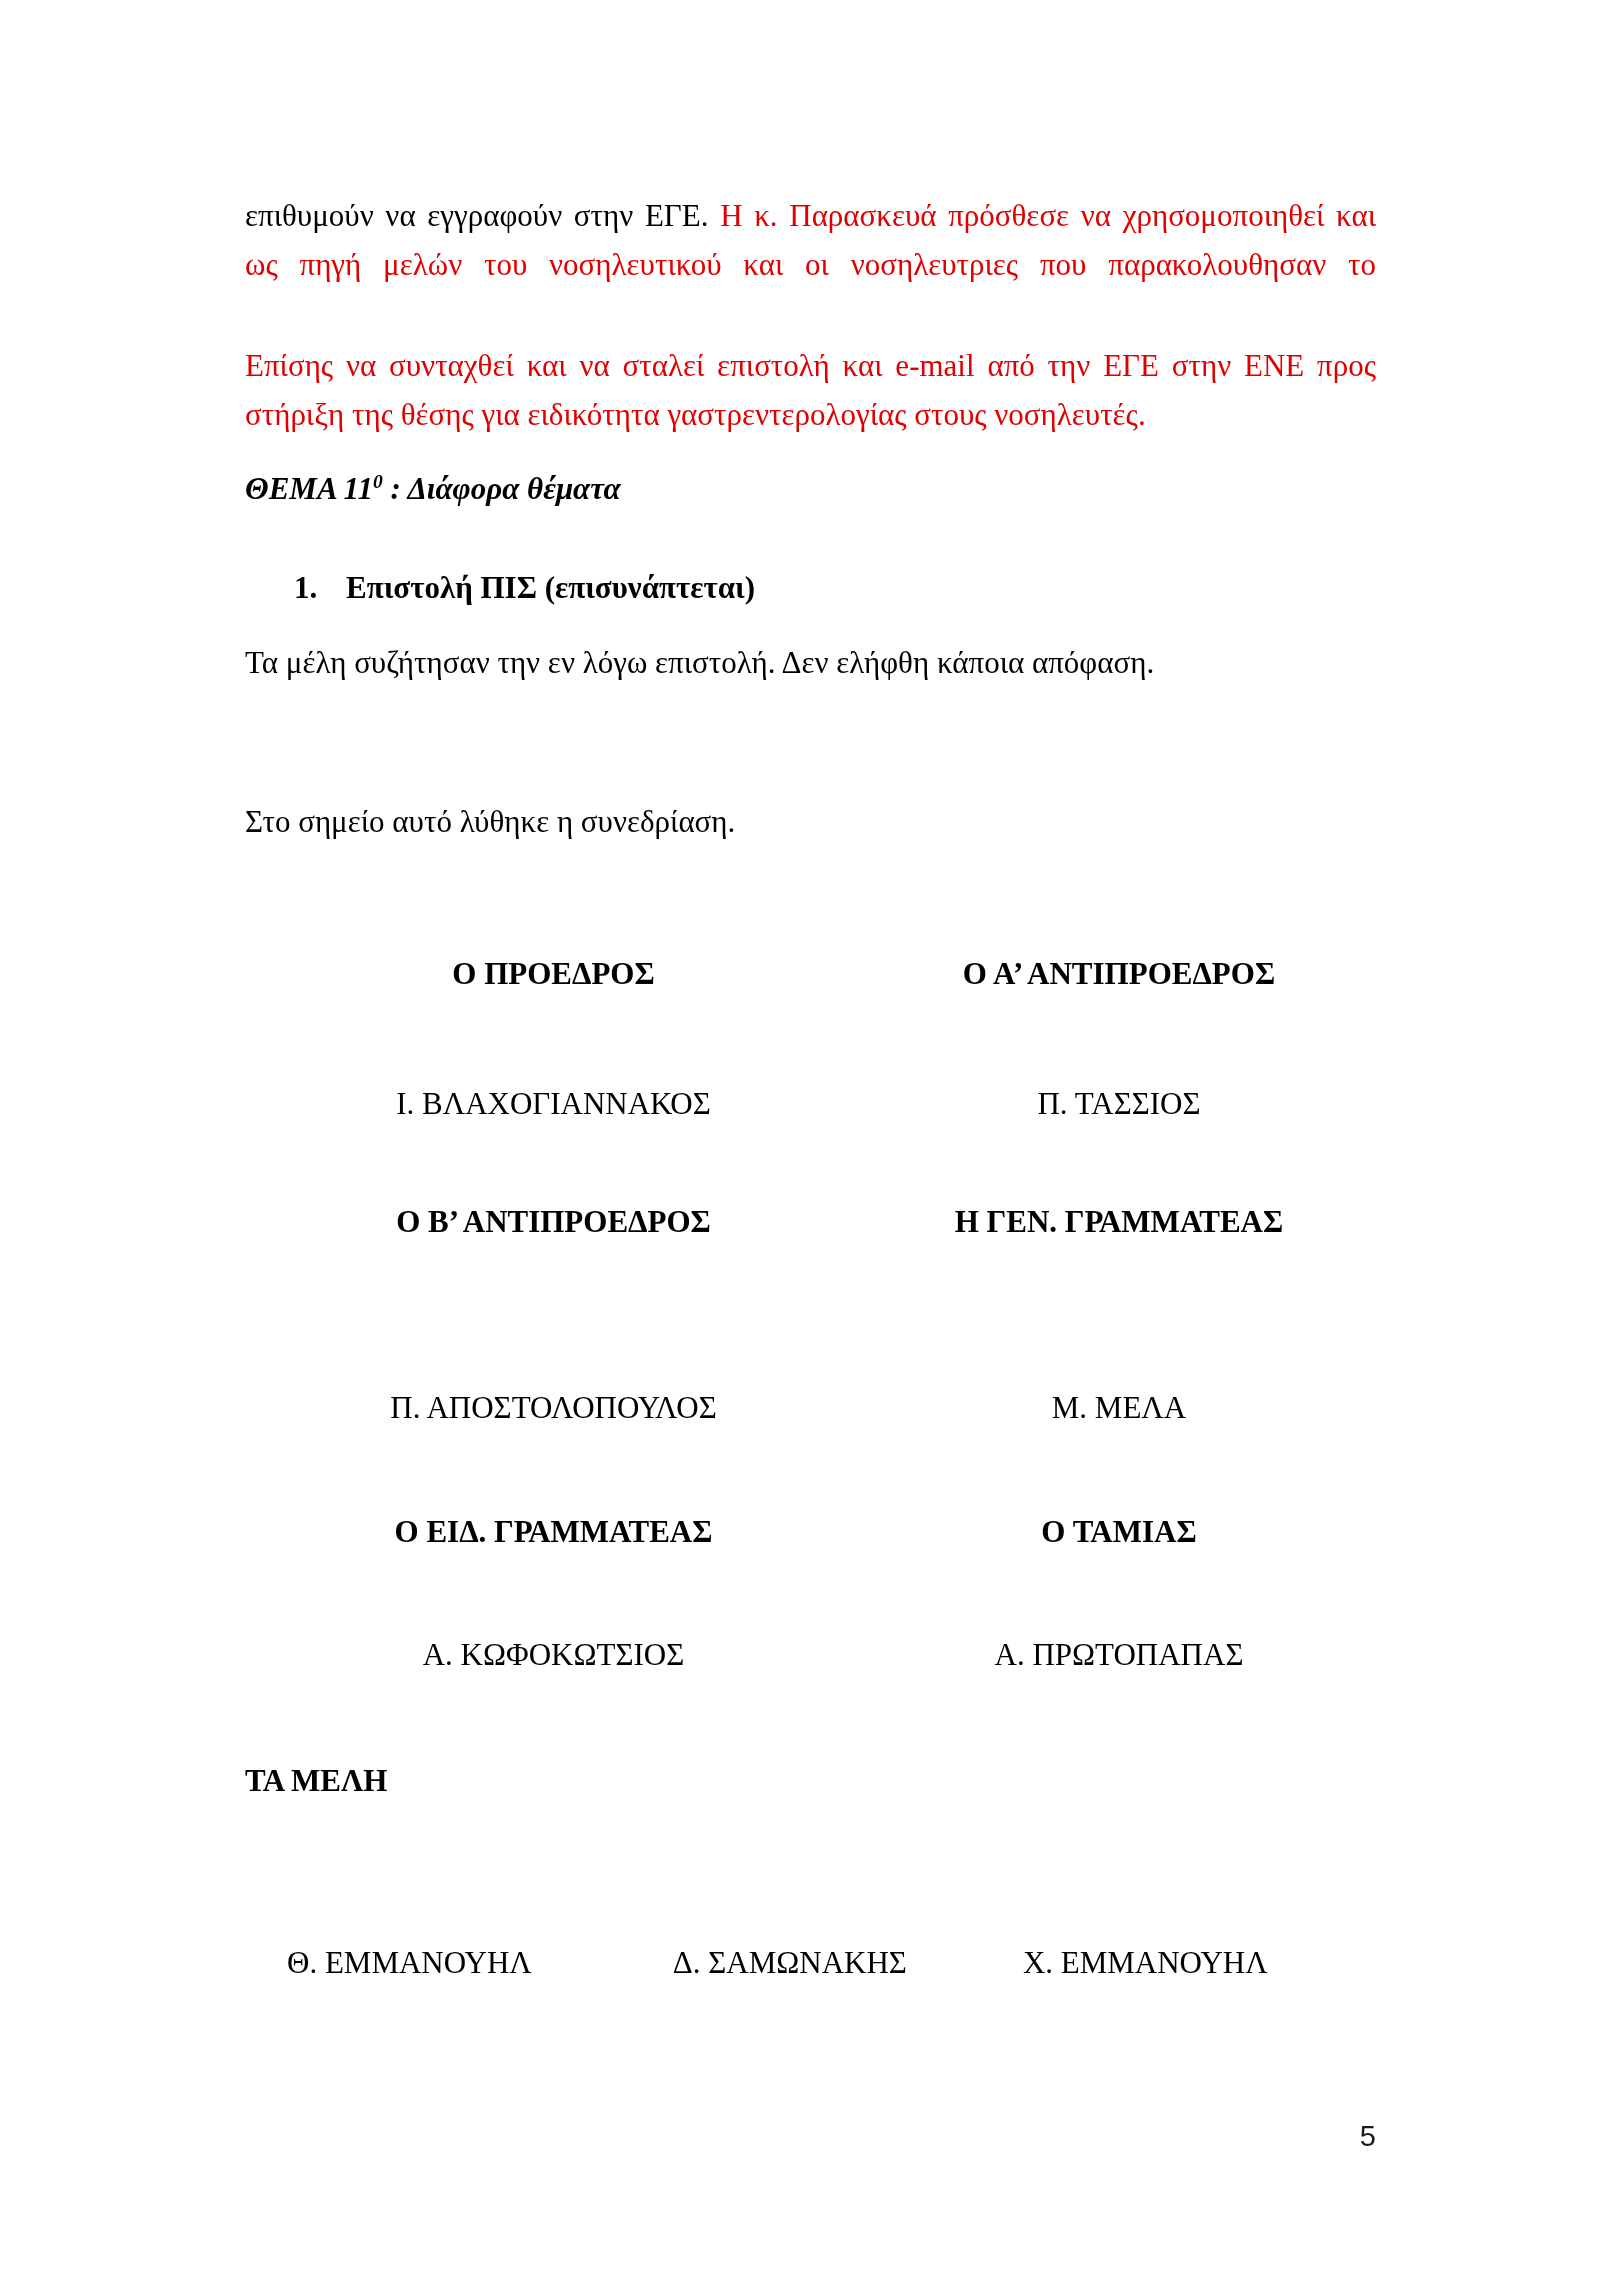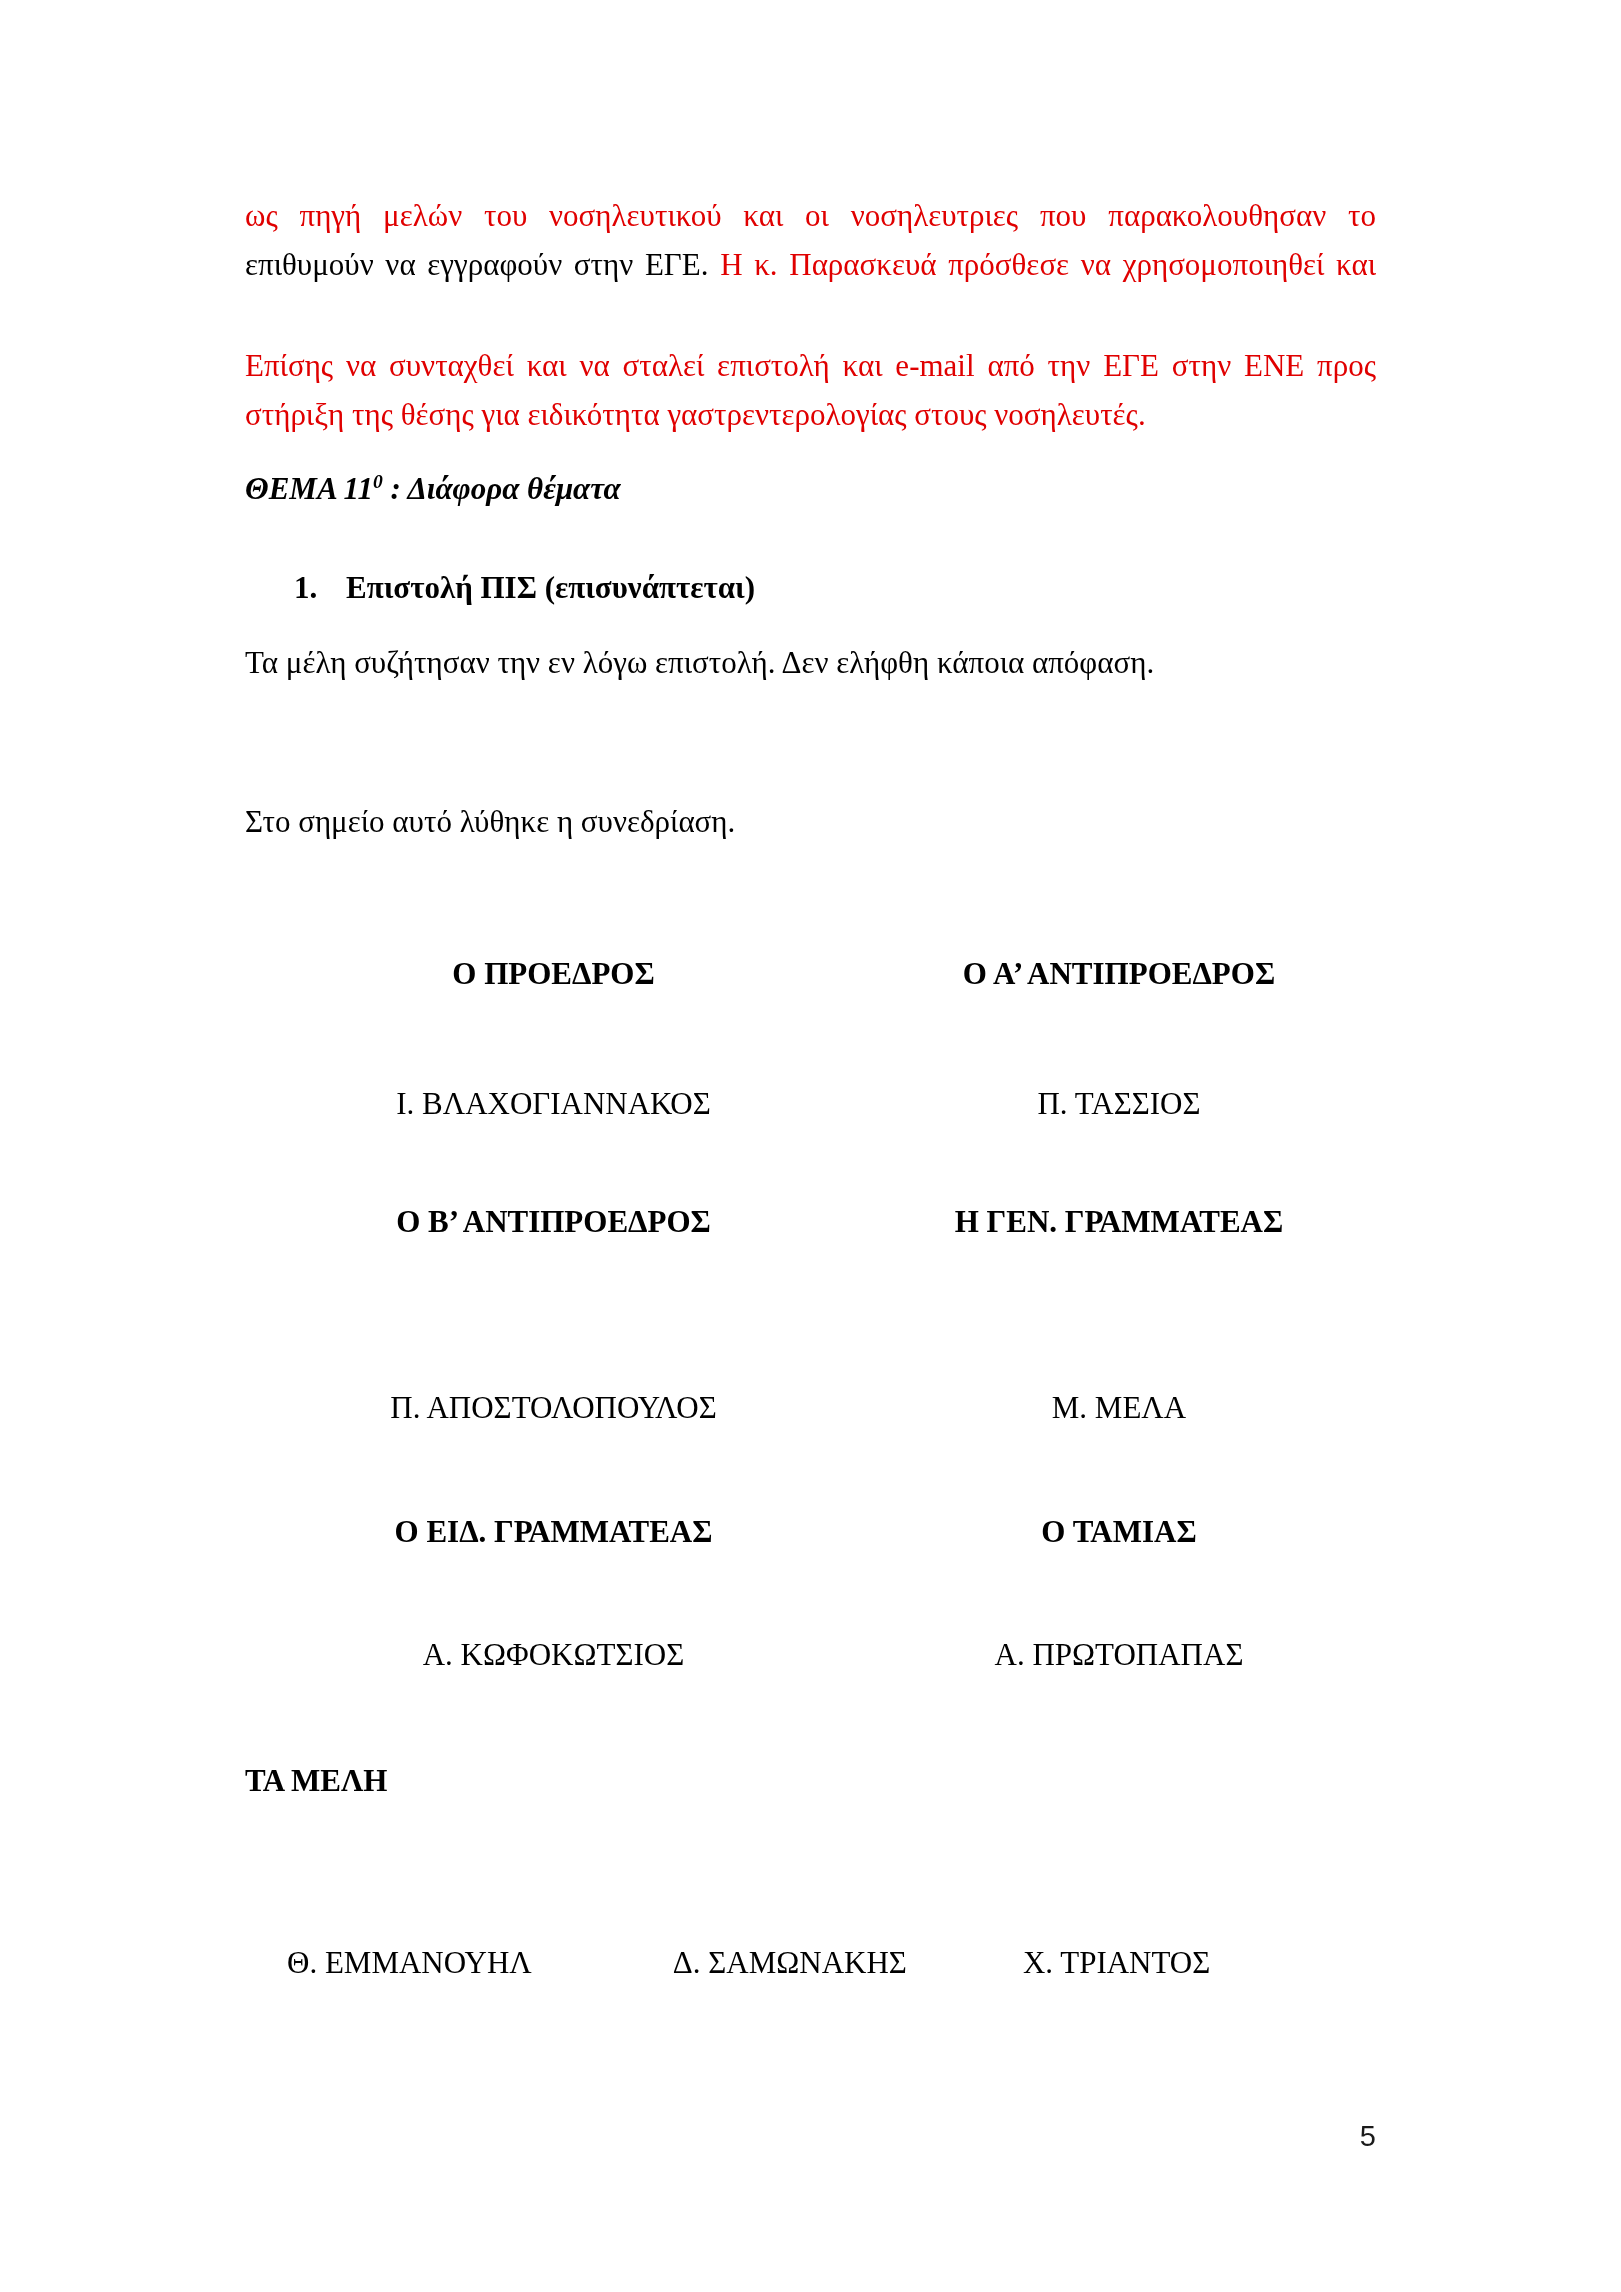--- a/index.html
+++ b/index.html
@@ -110,22 +110,22 @@
     color: #1a1a1a;
   }
 </style>
 </head>
 <body>
 
 <div class="page">
   <div class="content">
 
     <p class="bodytext para-cont">
+      <span class="line just"><span>επιθυμούν να εγγραφούν στην ΕΓΕ. </span><span class="red">Η κ. Παρασκευά πρόσθεσε να χρησομοποιηθεί και</span></span>
       <span class="line just red">ως πηγή μελών του νοσηλευτικού και οι νοσηλευτριες που παρακολουθησαν το</span>
-      <span class="line just"><span>επιθυμούν να εγγραφούν στην ΕΓΕ. </span><span class="red">Η κ. Παρασκευά πρόσθεσε να χρησομοποιηθεί και</span></span>
     </p>
 
     <p class="bodytext para-email red">
       <span class="line just">Επίσης να συνταχθεί και να σταλεί επιστολή και e-mail από την ΕΓΕ στην ΕΝΕ προς</span>
       <span class="line lastline">στήριξη της θέσης για ειδικότητα γαστρεντερολογίας στους νοσηλευτές.</span>
     </p>
 
     <p class="topic-heading"><span>ΘΕΜΑ 11</span><sup>0</sup><span> : Διάφορα θέματα</span></p>
 
     <p class="list-item"><span class="list-num">1.</span><span>Επιστολή ΠΙΣ (επισυνάπτεται)</span></p>
@@ -162,21 +162,21 @@
     <div class="sig-row mb-r3names">
       <div class="sig-cell-left">Α. ΚΩΦΟΚΩΤΣΙΟΣ</div>
       <div class="sig-cell-right">Α. ΠΡΩΤΟΠΑΠΑΣ</div>
     </div>
 
     <div class="members-heading">ΤΑ ΜΕΛΗ</div>
 
     <div class="members-row">
       <span class="member-1">Θ. ΕΜΜΑΝΟΥΗΛ</span>
       <span class="member-2">Δ. ΣΑΜΩΝΑΚΗΣ</span>
-      <span class="member-3">Χ. ΤΡΙΑΝΤΟΣ</span>
+      <span class="member-3">Χ. ΕΜΜΑΝΟΥΗΛ</span>
     </div>
 
   </div>
 
   <div class="footer">
     <span>5</span>
   </div>
 </div>
 
 

